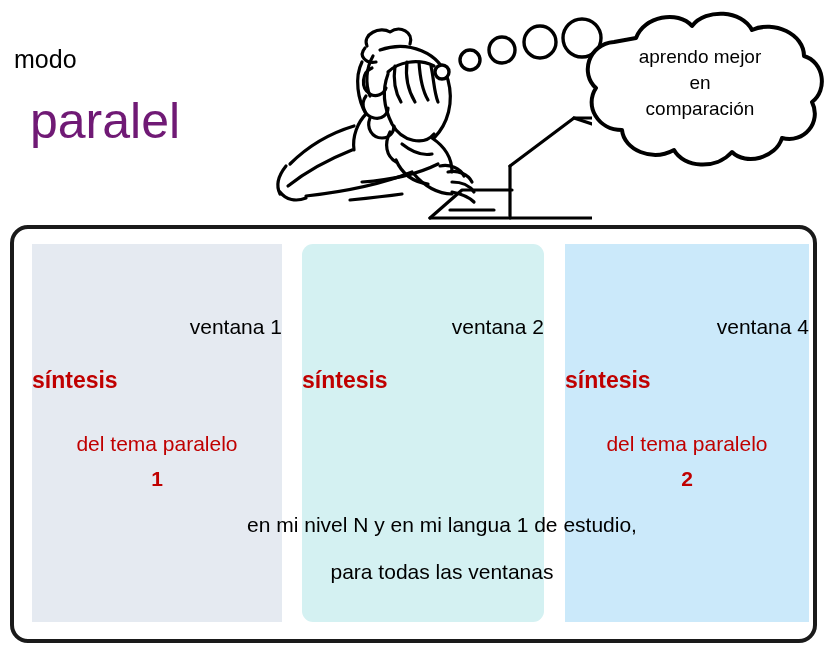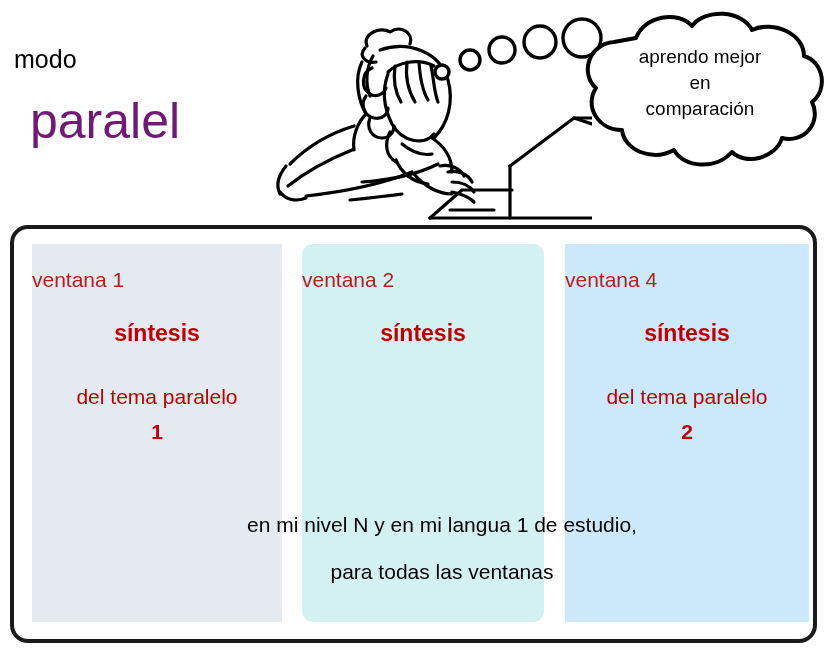--- a/index.html
+++ b/index.html
@@ -102,28 +102,28 @@
     top: 0;
     height: 378px;
     box-sizing: border-box;
     padding-top: 22px;
   }
   #column-1 { left: 0px;   width: 250px; background: #e5eaf1; }
   #column-2 { left: 270px; width: 242px; background: #d4f1f2; border-radius: 11px; }
   #column-3 { left: 533px; width: 244px; background: #cbe9fa; }
 
   .window-label {
-    text-align: left;
+    text-align: right;
     font-size: 21px;
     line-height: 28px;
-    color: #b91c1c;
+    color: #000000;
+    margin-top: 47px;
   }
   .synthesis {
     margin-top: 25px;
-    text-align: center;
     font-size: 23px;
     font-weight: bold;
     line-height: 28px;
     color: #c00000;
   }
   .topic {
     margin-top: 32px;
     text-align: center;
     font-size: 21px;
     line-height: 35px;

